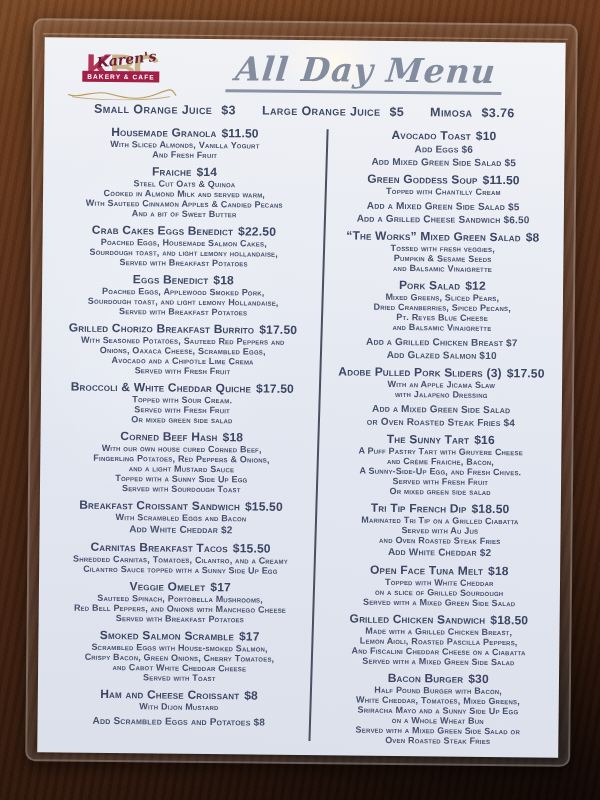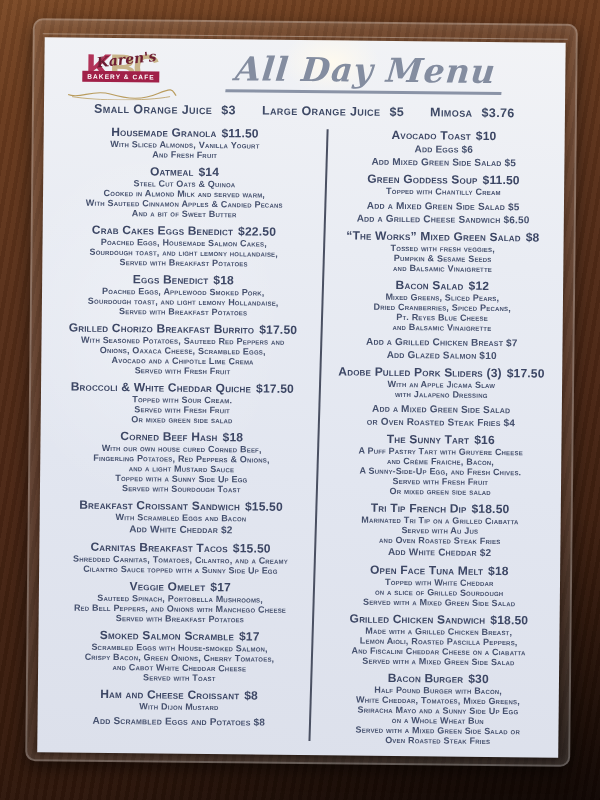--- a/index.html
+++ b/index.html
@@ -84,21 +84,21 @@
         </div>
 
       <div class="columns">
         <div class="col col-left" id="col-left">
             <div class="menu-item">
               <div class="item-title"><span class="item-name">Housemade Granola</span><span class="item-price">$11.50</span></div>
               <div class="item-desc">With Sliced Almonds, Vanilla Yogurt</div>
               <div class="item-desc">And Fresh Fruit</div>
             </div>
             <div class="menu-item">
-              <div class="item-title"><span class="item-name">Oatmeal</span><span class="item-price">$14</span></div>
+              <div class="item-title"><span class="item-name">Fraiche</span><span class="item-price">$14</span></div>
               <div class="item-desc">Steel Cut Oats &amp; Quinoa</div>
               <div class="item-desc">Cooked in Almond Milk and served warm,</div>
               <div class="item-desc">With Sauteed Cinnamon Apples &amp; Candied Pecans</div>
               <div class="item-desc">And a bit of Sweet Butter</div>
             </div>
             <div class="menu-item">
               <div class="item-title"><span class="item-name">Crab Cakes Eggs Benedict</span><span class="item-price">$22.50</span></div>
               <div class="item-desc">Poached Eggs, Housemade Salmon Cakes,</div>
               <div class="item-desc">Sourdough toast, and light lemony hollandaise,</div>
               <div class="item-desc">Served with Breakfast Potatoes</div>
@@ -176,21 +176,21 @@
               <div class="item-addon">Add a Mixed Green Side Salad $5</div>
               <div class="item-addon">Add a Grilled Cheese Sandwich $6.50</div>
             </div>
             <div class="menu-item">
               <div class="item-title"><span class="item-name">“The Works” Mixed Green Salad</span><span class="item-price">$8</span></div>
               <div class="item-desc">Tossed with fresh veggies,</div>
               <div class="item-desc">Pumpkin &amp; Sesame Seeds</div>
               <div class="item-desc">and Balsamic Vinaigrette</div>
             </div>
             <div class="menu-item">
-              <div class="item-title"><span class="item-name">Bacon Salad</span><span class="item-price">$12</span></div>
+              <div class="item-title"><span class="item-name">Pork Salad</span><span class="item-price">$12</span></div>
               <div class="item-desc">Mixed Greens, Sliced Pears,</div>
               <div class="item-desc">Dried Cranberries, Spiced Pecans,</div>
               <div class="item-desc">Pt. Reyes Blue Cheese</div>
               <div class="item-desc">and Balsamic Vinaigrette</div>
             </div>
             <div class="menu-item">
               <div class="item-addon">Add a Grilled Chicken Breast $7</div>
               <div class="item-addon">Add Glazed Salmon $10</div>
             </div>
             <div class="menu-item">

